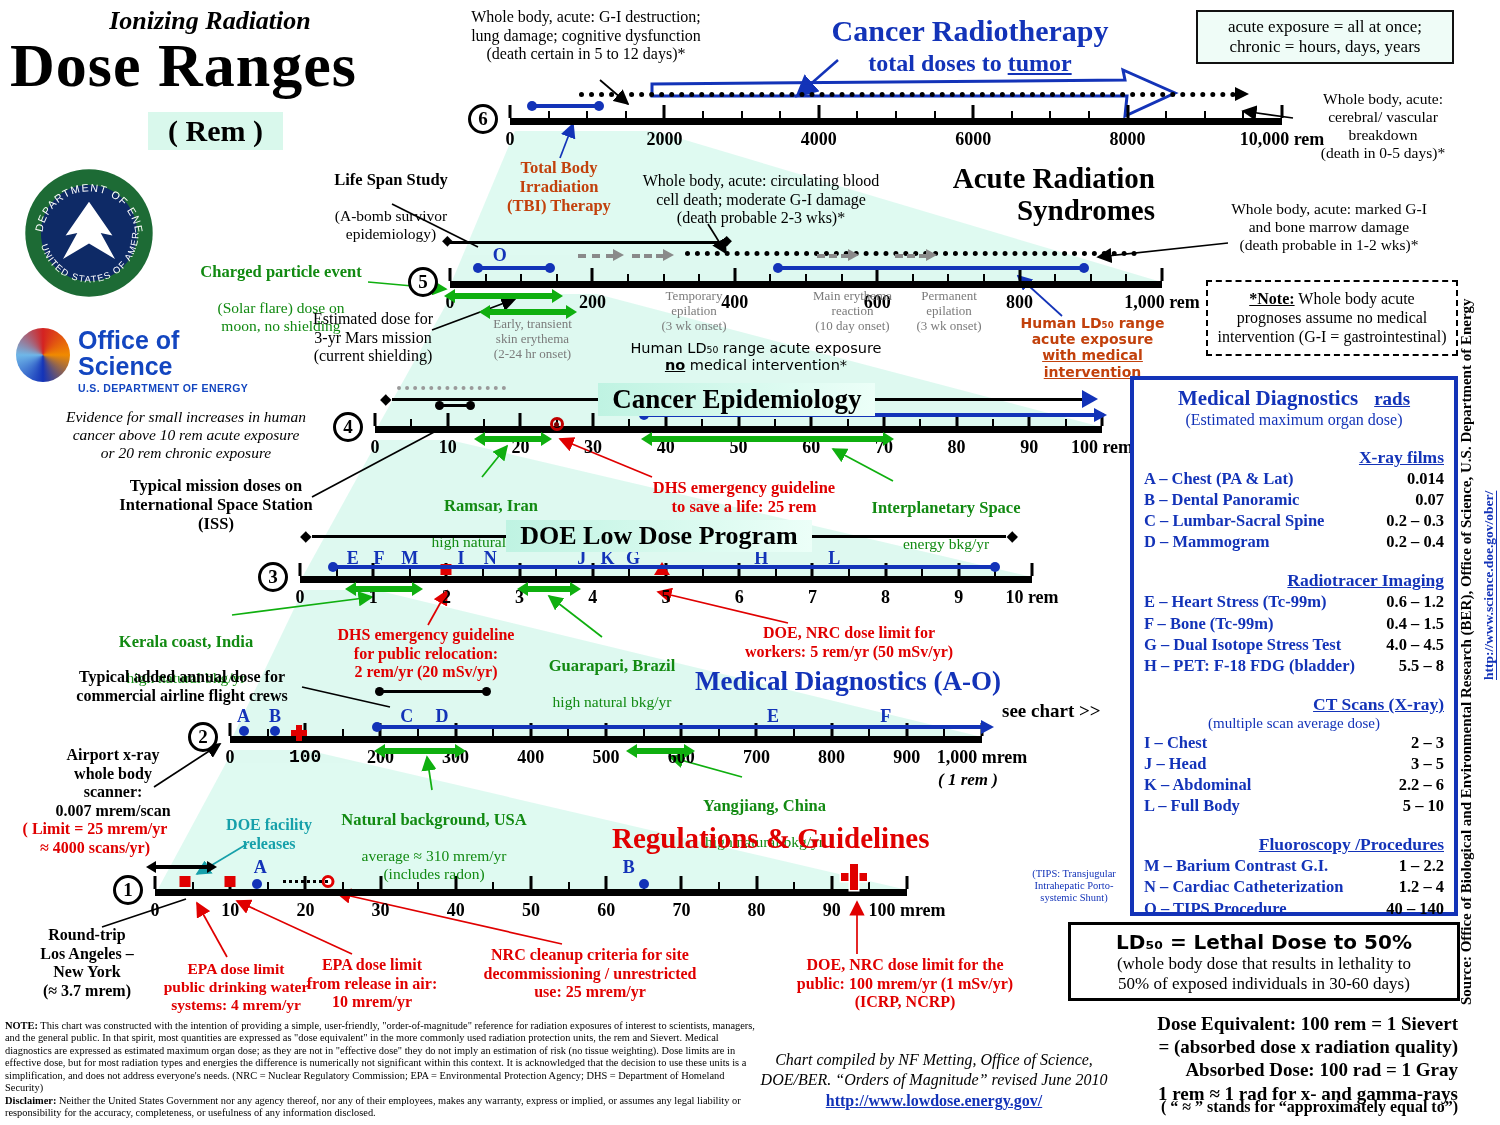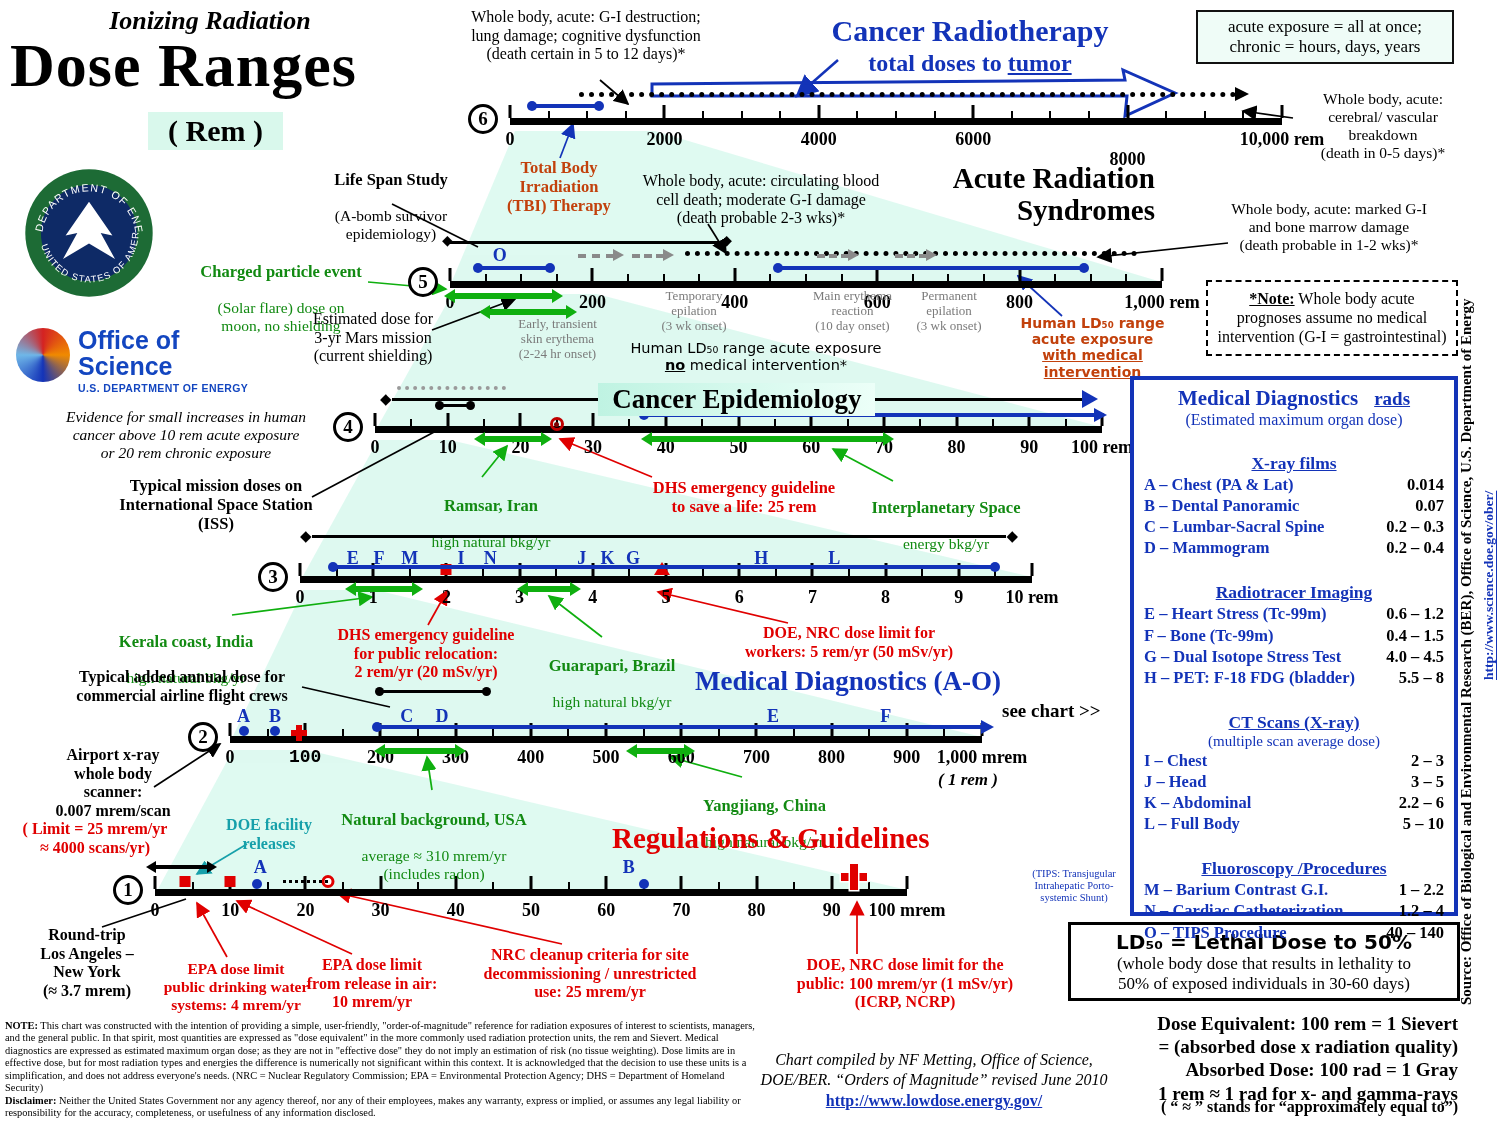--- a/index.html
+++ b/index.html
@@ -38,21 +38,21 @@
 .ld50box{border:3px solid #000;padding:5px 8px;text-align:center;z-index:4;background:#fff}
 .ld50box .l1{font:bold 20px "DejaVu Sans",sans-serif}
 .ld50box .l2{font-size:17px;line-height:1.15;white-space:pre-line}
 .deq{font-weight:bold;font-size:19px;line-height:1.22;text-align:right;white-space:pre-line;z-index:4}
 .approx{font-weight:bold;font-size:16px;text-align:right;z-index:4}
 
 .medbox{border:4px solid #1333b8;background:#fff;padding:6px 10px;z-index:5}
 .med-title{text-align:center;color:#1333b8;font-weight:bold;font-size:21px}
 .med-title u{margin-left:16px;font-size:19px}
 .med-sub{text-align:center;color:#1333b8;font-size:16px;margin-bottom:2px}
-.med-h{text-align:center;color:#1333b8;font-weight:bold;font-size:17.5px;text-decoration:underline;margin-top:24px}
+.med-h{text-align:right;color:#1333b8;font-weight:bold;font-size:17.5px;text-decoration:underline;margin-top:18px}
 .med-note{text-align:center;color:#1333b8;font-size:15px}
 .med-row{display:flex;justify-content:space-between;line-height:1.28}
 .med-l{color:#1333b8;font-weight:bold;font-size:16.5px;white-space:nowrap}
 .med-v{color:#000;font-weight:bold;font-size:16.5px;white-space:nowrap}
 
 .axis{position:absolute;z-index:3}
 .axbar{position:absolute;left:0;right:0;top:0;height:7px;background:#000}
 .tick{position:absolute;top:-13px;width:3px;height:13px;background:#000;transform:translateX(-50%)}
 .mtick{position:absolute;top:-7px;width:2px;height:7px;background:#000;transform:translateX(-50%)}
 .ticklabel{position:absolute;top:11px;transform:translateX(-50%);font:bold 18px "Liberation Serif",serif;white-space:nowrap}
@@ -238,21 +238,21 @@
       <div class="ticklabel" style="left: 40%;">4000</div>
       <div class="mtick" style="left: 45%;"></div>
       <div class="mtick" style="left: 50%;"></div>
       <div class="mtick" style="left: 55%;"></div>
       <div class="tick" style="left: 60%;"></div>
       <div class="ticklabel" style="left: 60%;">6000</div>
       <div class="mtick" style="left: 65%;"></div>
       <div class="mtick" style="left: 70%;"></div>
       <div class="mtick" style="left: 75%;"></div>
       <div class="tick" style="left: 80%;"></div>
-      <div class="ticklabel" style="left: 80%; margin-top: 20px;">8000</div>
+      <div class="ticklabel" style="left: 80%;">8000</div>
       <div class="mtick" style="left: 85%;"></div>
       <div class="mtick" style="left: 90%;"></div>
       <div class="mtick" style="left: 95%;"></div>
       <div class="tick" style="left: 100%;"></div>
       <div class="ticklabel" style="left: 100%;">10,000 rem</div>
       <div class="rg dotted arr" style="left: 9%; width: 85%; top: -26px;"></div>
       <div class="rg dumbbell-blue" style="left: 2.8%; width: 8.7%; top: -14px;"></div>
     </div>
   <div class="ann c blue b s17" style="left:498px;top:158px;width:122px">Total Body
 Irradiation
@@ -325,21 +325,21 @@
   <div class="abs notebox" style="left:1206px;top:280px;width:252px"><span class="bu">*Note:</span><span> Whole body acute prognoses assume no medical intervention (G-I = gastrointestinal)</span></div>
   <div class="ann c gray s13" style="left:638px;top:288px;width:112px">Temporary
 epilation
 (3 wk onset)</div>
   <div class="ann c gray s13" style="left:790px;top:288px;width:125px">Main erythema
 reaction
 (10 day onset)</div>
   <div class="ann c gray s13" style="left:893px;top:288px;width:112px">Permanent
 epilation
 (3 wk onset)</div>
-  <div class="ann c gray s13" style="left:495px;top:316px;width:125px">Early, transient
+  <div class="ann c gray s13" style="left:470px;top:316px;width:125px">Early, transient
 skin erythema
 (2-24 hr onset)</div>
   <div class="ann c s16" style="left:622px;top:340px;width:268px;font-family:'DejaVu Sans',sans-serif;font-size:14.5px"><span>Human LD₅₀ range acute exposure</span><br><u class="b">no</u><span> medical intervention*</span></div>
   <div class="ann c blue b" style="left:1000px;top:315px;width:185px;font-family:'DejaVu Sans',sans-serif;font-size:14px"><span>Human LD₅₀ range</span><br><span>acute exposure</span><br><u>with medical intervention</u></div>
 
   <div class="ann c i" style="left:25px;top:408px;width:322px">Evidence for small increases in human
 cancer above 10 rem acute exposure
 or  20 rem chronic exposure</div>
   <div class="band" style="left:380px;top:382px;width:718px;height:34px">
     <span class="dm">◆</span>
@@ -401,20 +401,21 @@
   <div class="ann c red b s17" style="left:625px;top:478px;width:238px">DHS emergency guideline
 to save a life: 25 rem</div>
   <div class="ann c" style="left:862px;top:480px;width:168px">
     <div class="green b s17">Interplanetary Space</div>
     <div class="green">energy bkg/yr</div>
   </div>
 
   <div class="band" style="left:300px;top:520px;width:718px;height:32px">
     <span class="dm">◆</span>
       <span class="ln"></span>
+    <span class="ttl" style="font-size:26px">DOE Low Dose Program</span>
     <span class="ln"></span>
       <span class="dm">◆</span>
   </div>
   <div class="axis" style="left:300px;top:576px;width:732px;height:40px">
       <div class="axnum">3</div>
       <div class="axbar"></div>
       <div class="tick" style="left: 0%;"></div>
       <div class="ticklabel" style="left: 0%;">0</div>
       <div class="mtick" style="left: 5%;"></div>
       <div class="tick" style="left: 10%;"></div>

